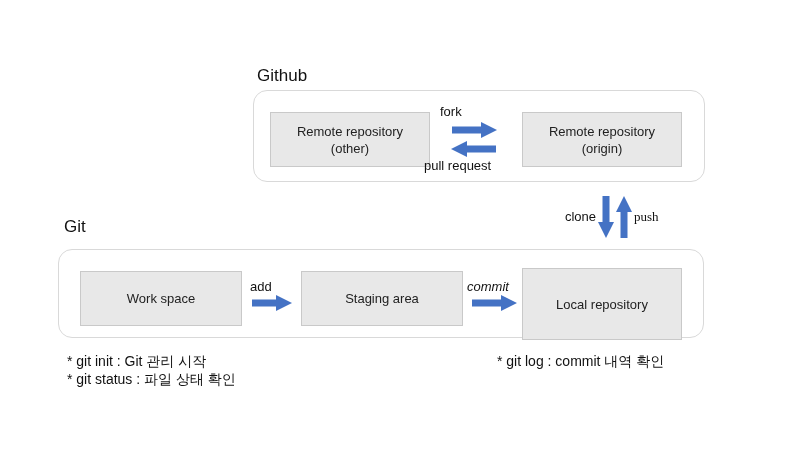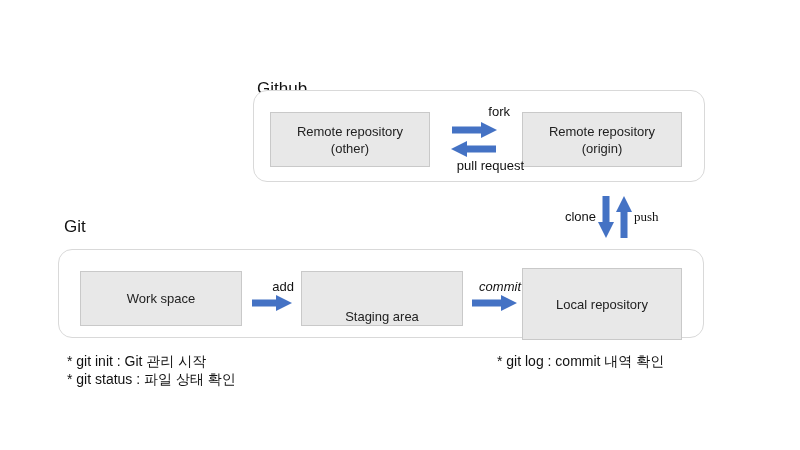--- a/index.html
+++ b/index.html
@@ -28,36 +28,36 @@
     align-items:center;
     justify-content:center;
     font-size:13px;
     line-height:17px;
     text-align:center;
     color:#222;
   }
   .arrow-label{
     font-size:13px;
     color:#111;
-    text-align:right;
+    text-align:left;
     white-space:nowrap;
   }
   .arrow svg{display:block;}
   .arrow path{fill:var(--accent-blue);}
   .note{
     font-size:14px;
     line-height:18px;
     color:#111;
     white-space:nowrap;
   }
 </style>
 </head>
 <body>
 
-<div class="abs section-title" style="left:257px;top:66px;margin-top:13px;">Github</div>
+<div class="abs section-title" style="left:257px;top:66px;">Github</div>
 
 <div class="abs container" style="left:253px;top:90px;width:452px;height:92px;"></div>
 
 <div class="abs node" style="left:270px;top:112px;width:160px;height:55px;">
   <span>Remote repository</span>
   <span>(other)</span>
 </div>
 
 <div class="abs node" style="left:522px;top:112px;width:160px;height:55px;">
   <span>Remote repository</span>
@@ -105,21 +105,21 @@
 </div>
 
 <div class="abs arrow-label" style="left:250px;top:279px;width:44px;">add</div>
 
 <div class="abs arrow" style="left:252px;top:295px;">
   <svg width="40" height="16" viewBox="0 0 40 16">
     <path d="M0,4.5 L24,4.5 L24,0 L40,8 L24,16 L24,11.5 L0,11.5 Z"></path>
   </svg>
 </div>
 
-<div class="abs node" style="left:301px;top:271px;width:162px;height:55px;justify-content:flex-end;">
+<div class="abs node" style="left:301px;top:271px;width:162px;height:55px;">
   <span>Staging area</span>
 </div>
 
 <div class="abs arrow-label" style="left:467px;top:279px;width:54px;font-style:italic;">commit</div>
 
 <div class="abs arrow" style="left:472px;top:295px;">
   <svg width="45" height="16" viewBox="0 0 45 16">
     <path d="M0,4.5 L29,4.5 L29,0 L45,8 L29,16 L29,11.5 L0,11.5 Z"></path>
   </svg>
 </div>

